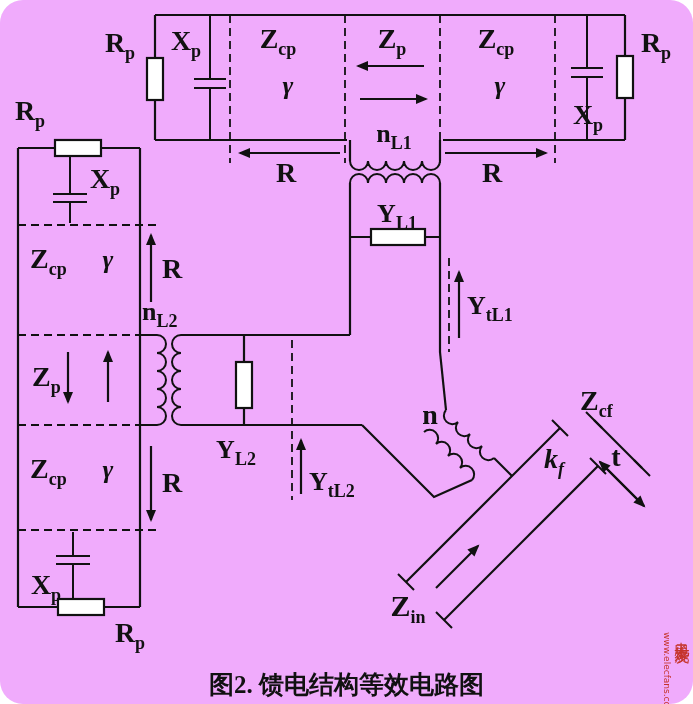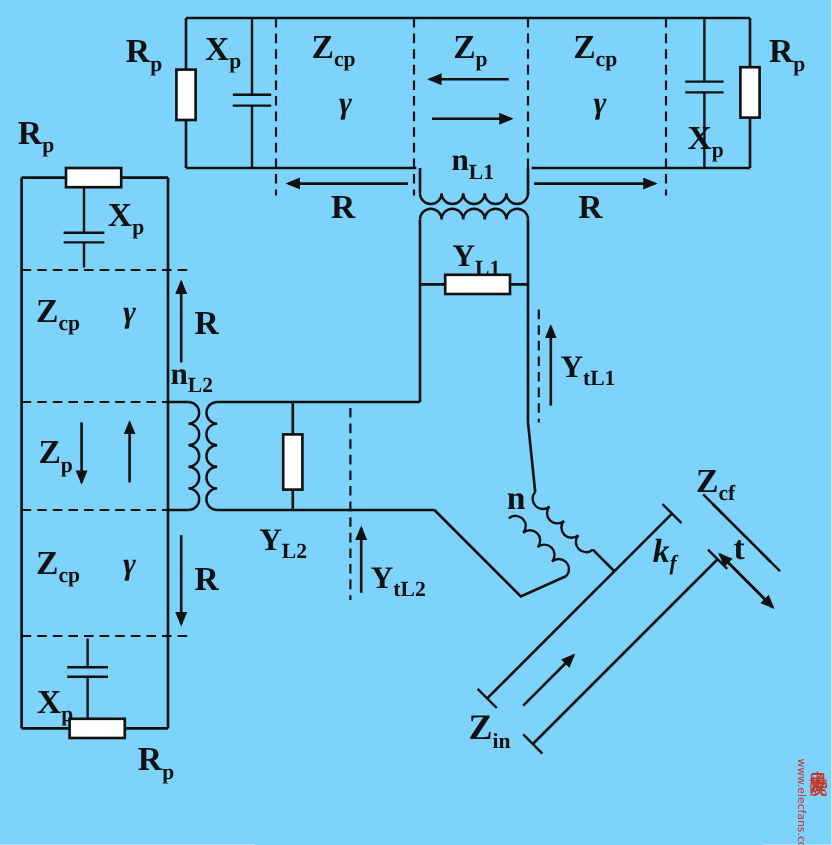--- a/index.html
+++ b/index.html
@@ -1,17 +1,17 @@
 <!DOCTYPE html>
 <html><head>
 <meta charset="utf-8">
 <style>
   html,body{margin:0;padding:0;background:#ffffff;}
-  .stage{position:relative;width:693px;height:704px;background:#7dd3fc;overflow:hidden;
-         font-family:"Liberation Serif","DejaVu Serif",serif;}
+  .stage{position:relative;width:693px;height:704px;background:#f0abfc;overflow:hidden;
+         font-family:"Liberation Serif","DejaVu Serif",serif;border-radius:23px;}
   svg{position:absolute;left:0;top:0;}
   .wire{fill:none;stroke:#111;stroke-width:2.2;}
   .thin{fill:none;stroke:#111;stroke-width:2;}
   .dashed{fill:none;stroke:#111;stroke-width:1.8;stroke-dasharray:8 5;}
   .comp{fill:#ffffff;stroke:#111;stroke-width:2.2;}
   .arrow{fill:none;stroke:#111;stroke-width:2.2;}
   .lbl{font-family:"Liberation Serif","DejaVu Serif",serif;font-size:28px;font-weight:bold;fill:#111;}
   .lbl-md{font-family:"Liberation Serif","DejaVu Serif",serif;font-size:26px;font-weight:bold;fill:#111;}
   .lbl-lg{font-family:"Liberation Serif","DejaVu Serif",serif;font-size:30px;font-weight:bold;fill:#111;}
   .sub{font-size:18px;font-weight:bold;}
@@ -135,15 +135,16 @@
     <path class="wire" d="M594,420 L642,468"></path>
     <path class="thin" d="M586,412 L602,428 M634,460 L650,476"></path>
     <text class="lbl" x="580" y="410"><tspan>Z</tspan><tspan class="sub" dy="7">cf</tspan></text>
 
     <line class="arrow" x1="600" y1="462" x2="644" y2="506" marker-end="url(#ah)"></line>
     <line class="arrow" x1="644" y1="506" x2="600" y2="462" marker-end="url(#ah)"></line>
     <text class="lbl" text-anchor="middle" x="616" y="466">t</text>
   </g>
 </svg>
 
+<div class="caption">图2. 馈电结构等效电路图</div>
 <div class="wm-cn">电子发烧友</div>
 <div class="wm-url">www.elecfans.com</div>
 </div>
 
 </body></html>

